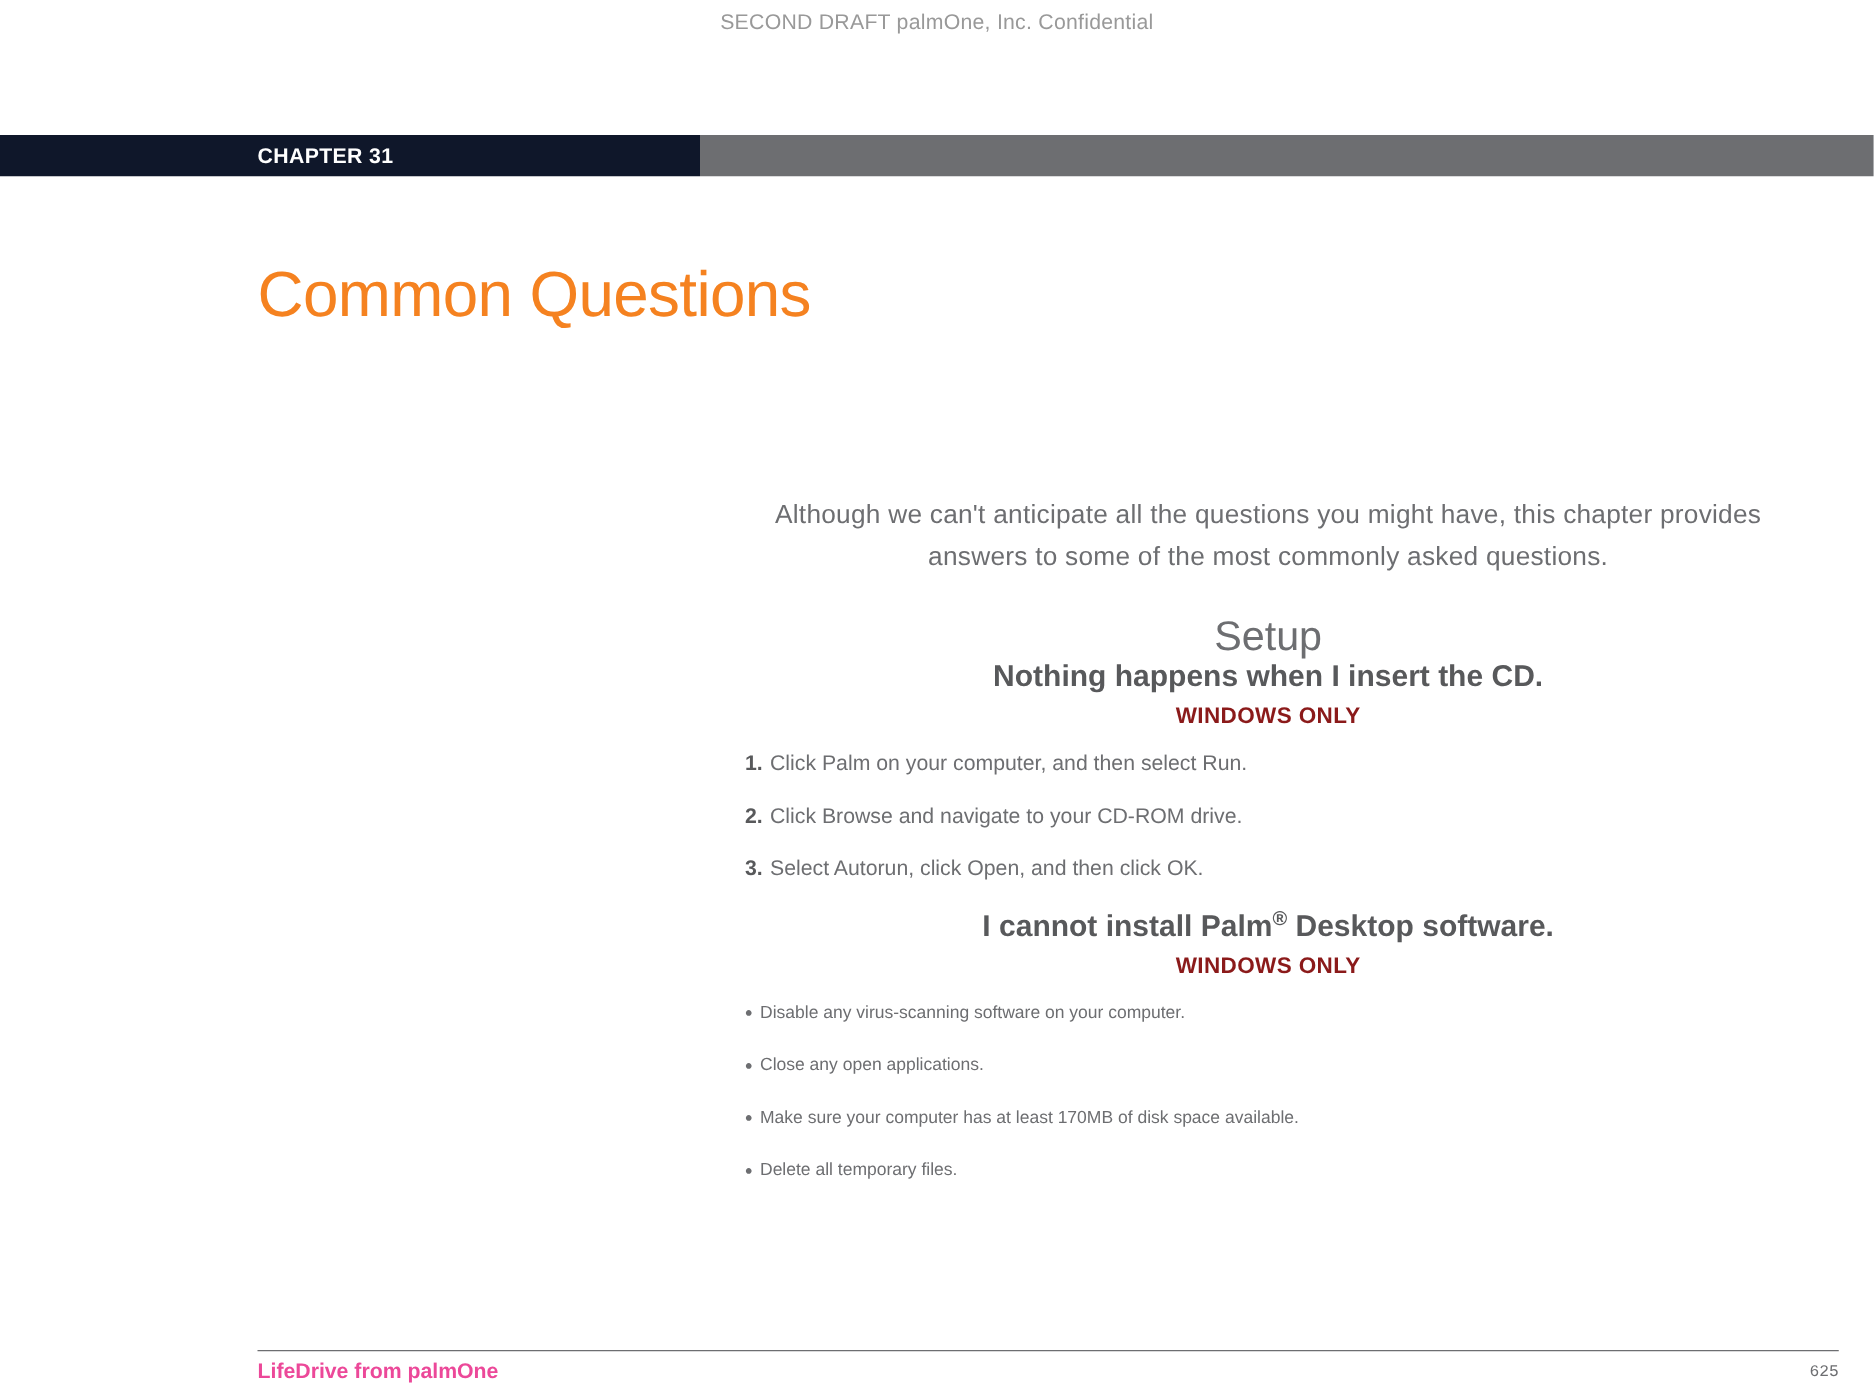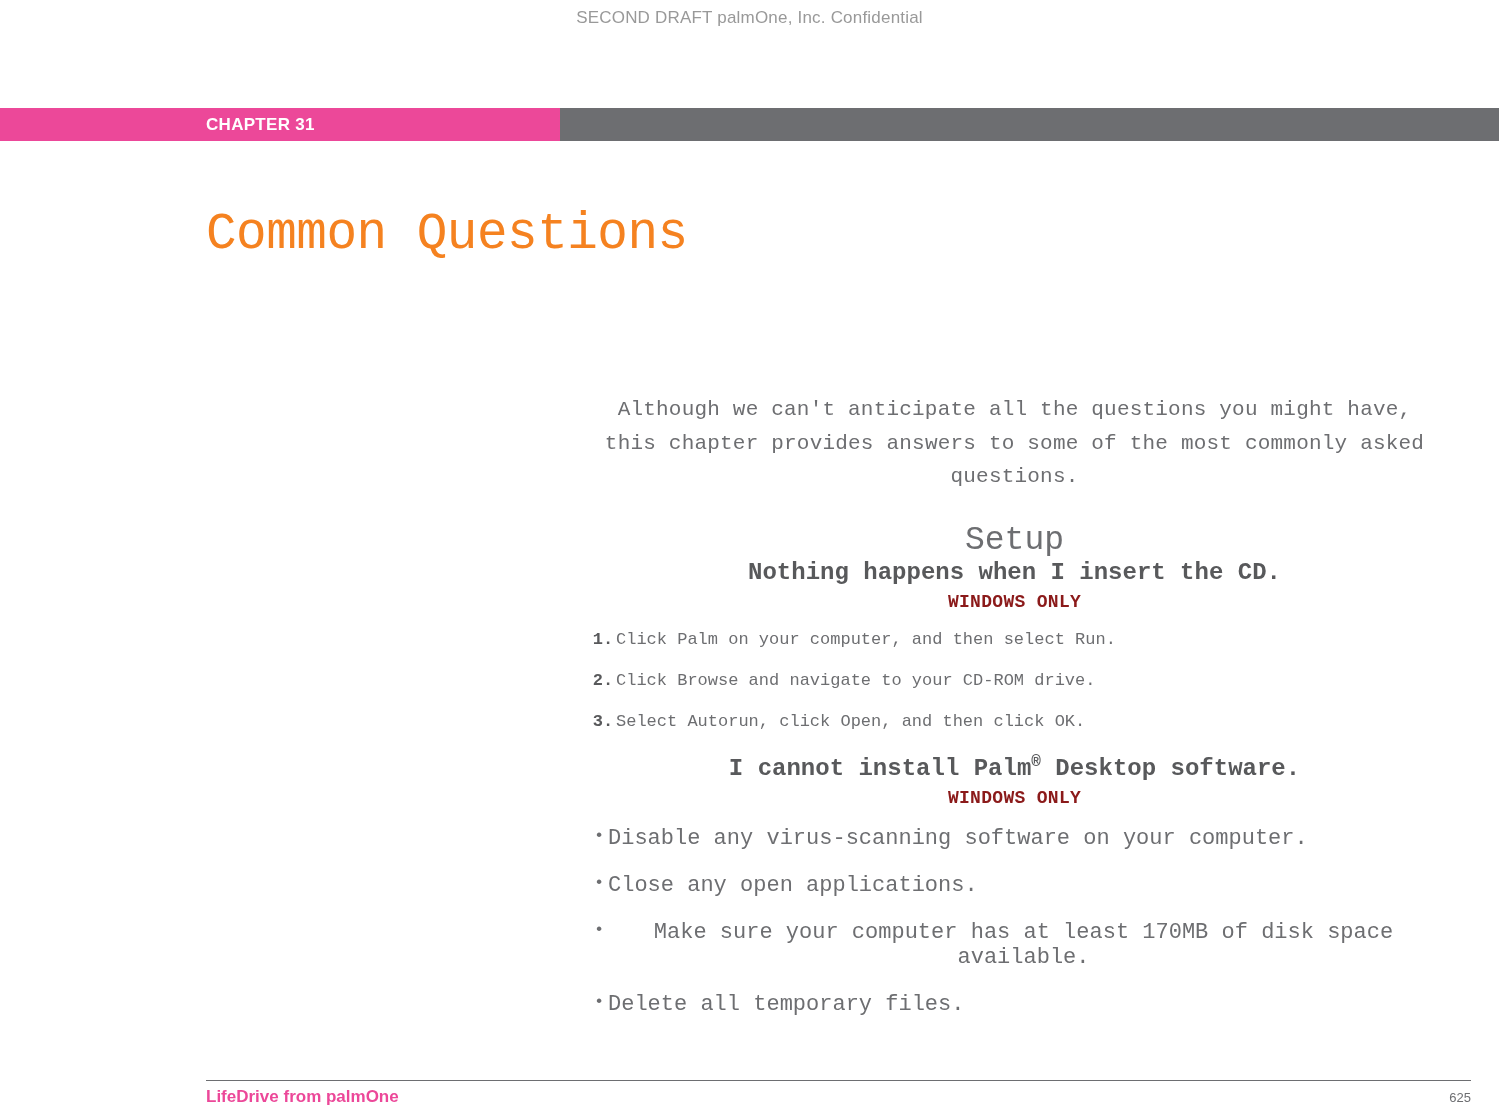--- a/index.html
+++ b/index.html
@@ -20,41 +20,40 @@
       font-size: 17px;
       padding-top: 8px;
       letter-spacing: 0.2px;
     }
     .chapter-bar {
       display: flex;
       margin-top: 80px;
       height: 33px;
     }
     .chapter-orange {
-      background: #ec4899;
+      background: #0f172a;
       width: 560px;
       display: flex;
       align-items: center;
       justify-content: flex-start;
       padding-left: 206px;
     }
     .chapter-orange-text {
       color: #ffffff;
       font-weight: bold;
       font-size: 17px;
       letter-spacing: 0.3px;
     }
     .chapter-gray {
       background: #6d6e71;
       flex: 1;
     }
     .content {
       padding-left: 206px;
       padding-right: 60px;
-      font-family: Liberation Mono, monospace;
     }
     .page-title {
       color: #f58220;
       font-size: 51px;
       font-weight: normal;
       margin-top: 65px;
       letter-spacing: -0.5px;
     }
     .body-col {
       margin-left: 384px;
@@ -116,41 +115,42 @@
       margin-bottom: 22px;
     }
     .ul-bullet {
       color: #6d6e71;
       font-size: 17px;
       width: 18px;
       flex-shrink: 0;
     }
     .ul-text {
       color: #6d6e71;
-      font-size: 22px;
+      font-size: 14px;
     }
     .footer {
       position: absolute;
       bottom: 12px;
       left: 206px;
       right: 28px;
       border-top: 1px solid #6d6e71;
       padding-top: 6px;
       display: flex;
       justify-content: space-between;
       align-items: center;
     }
     .footer-left {
       color: #ec4899;
       font-weight: bold;
       font-size: 17px;
     }
     .footer-right {
       color: #6d6e71;
       font-size: 13px;
+      font-family: Liberation Mono, monospace;
     }
   </style>
 </head>
 <body>
 
 <div class="header-gray">SECOND DRAFT palmOne, Inc.  Confidential</div>
 
 <div class="chapter-bar">
   <div class="chapter-orange">
     <span class="chapter-orange-text">CHAPTER 31</span>

